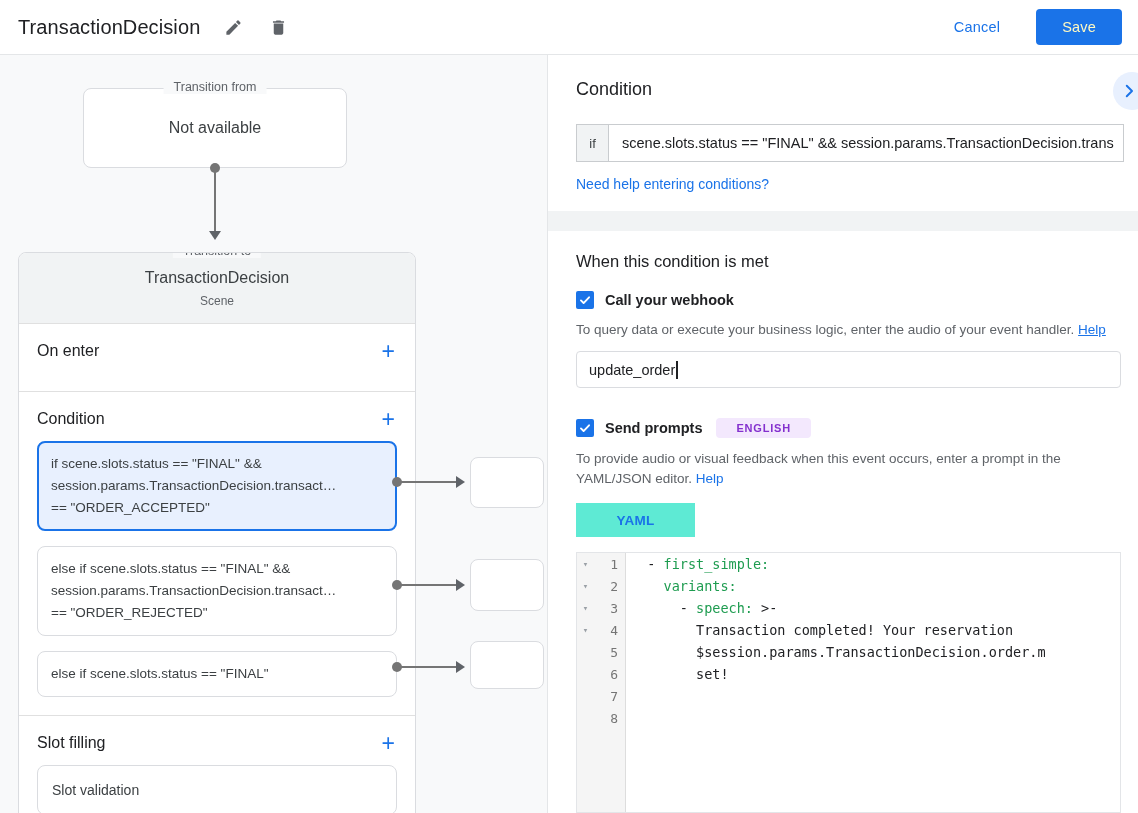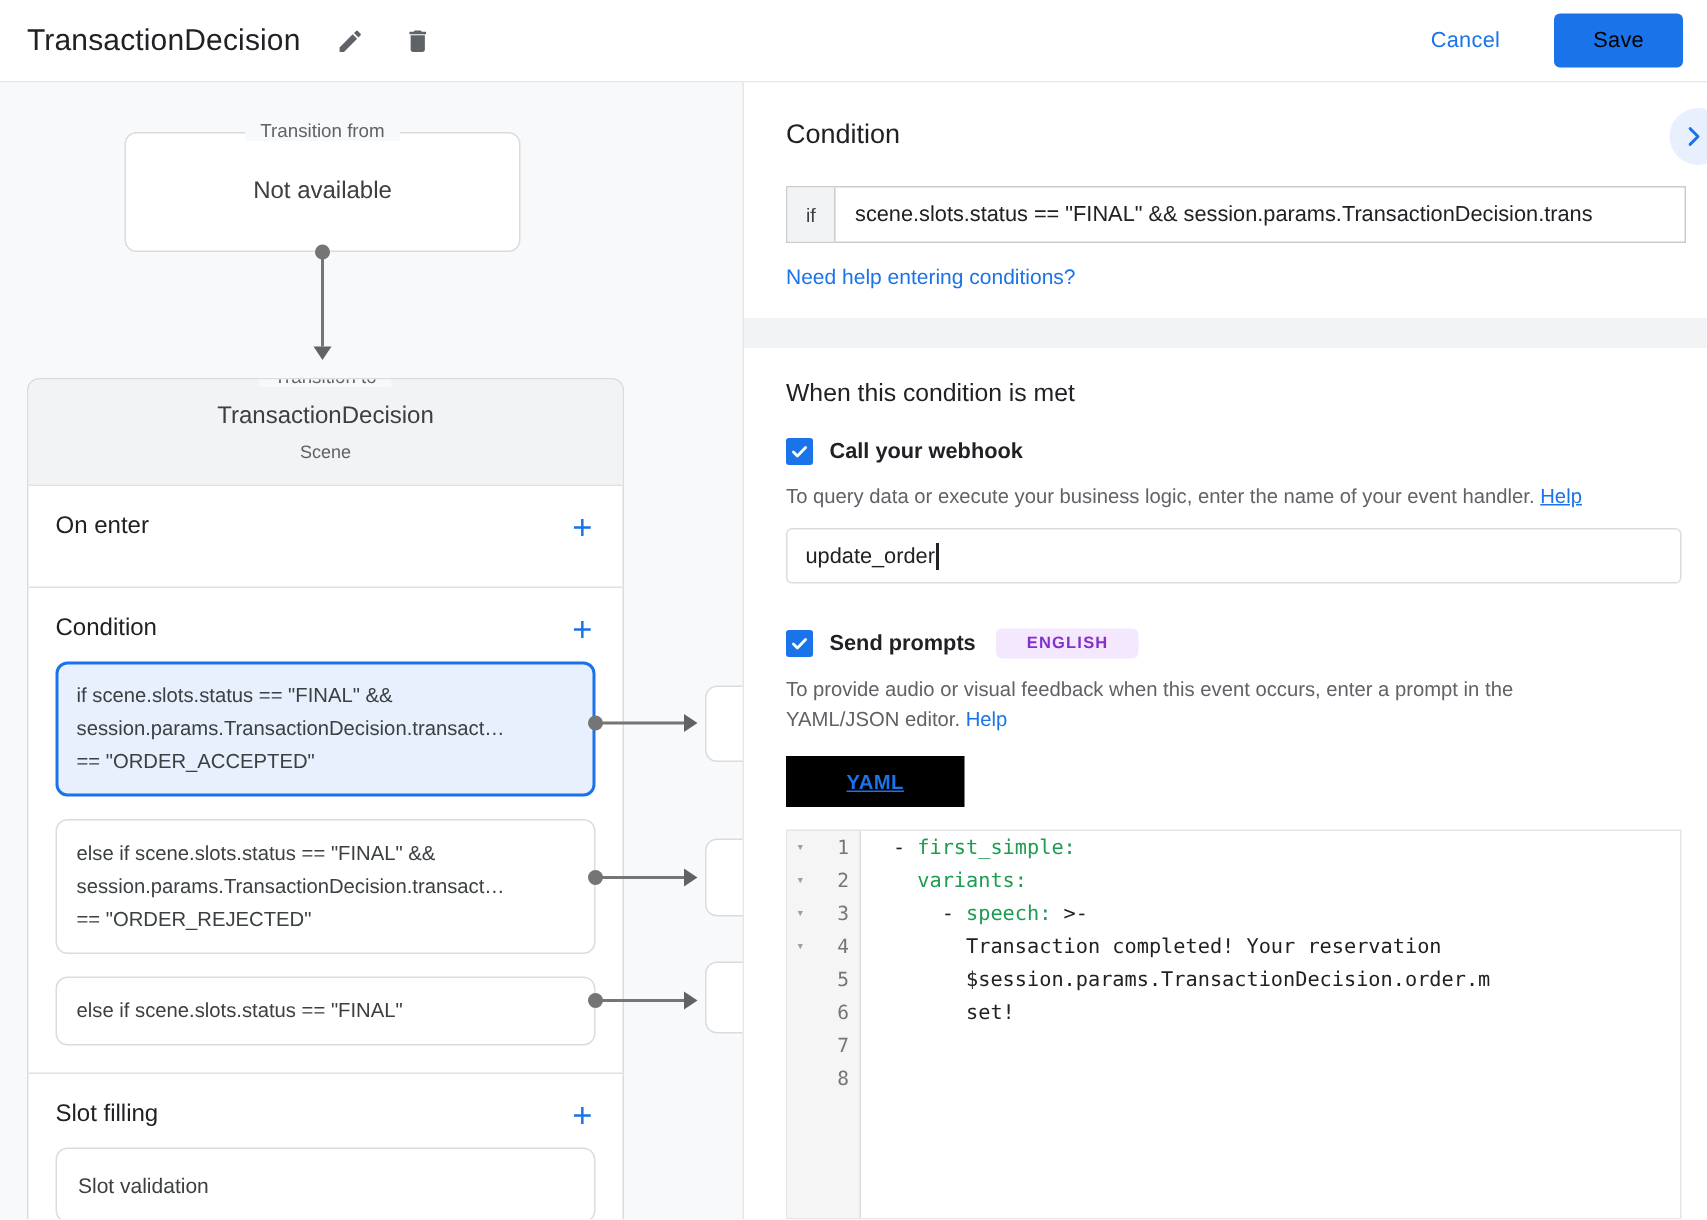--- a/index.html
+++ b/index.html
@@ -15,28 +15,28 @@
   }
   .page-title{ font-size:20px; color:#202124; letter-spacing:.1px; }
   .iconbtn{ background:none;border:none;cursor:pointer; margin-left:22px; display:flex;align-items:center; padding:2px;}
   .iconbtn svg{ fill:#5f6368; }
   .spacer{ flex:1; }
   .cancel-btn{
     background:none;border:none;cursor:pointer; color:#1a73e8; font-size:14.5px;
     font-family:inherit; font-weight:500; margin-right:36px; letter-spacing:.2px;
   }
   .save-btn{
-    background:#1a73e8; color:#000000; border:none; border-radius:4px; cursor:pointer;
+    background:#1a73e8; color:#fef9c3; border:none; border-radius:4px; cursor:pointer;
     font-family:inherit; font-size:14.5px; font-weight:500; letter-spacing:.2px;
     height:36px; padding:0 26px;
   }
   
   .main{ display:flex; height:758px; }
   .diagram{
-    width:496px; flex:none; background:#f8f9fa; position:relative; overflow:hidden;
+    width:548px; flex:none; background:#f8f9fa; position:relative; overflow:hidden;
     border-right:1px solid #e4e6e8;
   }
   
   .fbox{ position:absolute; border:1px solid #dadce0; border-radius:8px; background:#fff; }
   .legend{
     position:absolute; top:-9px; left:50%; transform:translateX(-50%);
     background:#f8f9fa; padding:0 10px; font-size:12.5px; color:#5f6368; white-space:nowrap;
   }
   .from-box{ left:83px; top:33px; width:264px; height:80px; }
   .from-content{ height:100%; display:flex; align-items:center; justify-content:center;
@@ -113,21 +113,21 @@
     margin-top:11px; height:37px; border:1px solid #dadce0; border-radius:4px;
     display:flex; align-items:center; padding:16px 12px; font-size:14.5px; color:#202124; cursor:text;
   }
   .caret{ display:inline-block; width:1.5px; height:18px; background:#202124; margin-left:1px; }
   .tabs{ display:flex; margin-top:14px; }
   .tab{
     width:119px; height:34px; display:flex; align-items:center; justify-content:center;
     font-size:13.5px; font-weight:700; color:#5f6368; cursor:pointer; letter-spacing:.3px;
     background:none; border:none; font-family:inherit;
   }
-  .tab.active{ background:#000000; color:#1a73e8;text-decoration:underline; }
+  .tab.active{ background:#5eead4; color:#1a73e8; }
   
   .editor{
     margin-top:15px; flex:1; border:1px solid #e3e5e8; display:flex; overflow:hidden;
     font-family:"DejaVu Sans Mono","Liberation Mono",monospace;
   }
   .gut{ width:49px; flex:none; background:#f5f5f5; border-right:1px solid #ddd; }
   .gr{ height:22px; display:flex; align-items:center; }
   .fold{ width:17px; text-align:center; font-size:9px; color:#9aa0a6; cursor:pointer; }
   .ln{ flex:1; text-align:right; padding-right:7px; font-size:13px; color:#757575; }
   .codes{ flex:1; overflow:hidden; }
@@ -249,21 +249,21 @@
       <div class="met-title">When this condition is met</div>
 
       <div class="cbrow">
         <span class="checkbox">
           <svg width="14" height="14" viewBox="0 0 18 18" fill="none" stroke="#fff" stroke-width="2.4" stroke-linecap="round" stroke-linejoin="round">
               <path d="M3.8 9.5l3.4 3.4 7-7.4"></path>
             </svg>
         </span>
         <span class="cblabel">Call your webhook</span>
       </div>
-      <p class="desc"><span>To query data or execute your business logic, enter the name of your event handler.</span> <a class="helpa u">Help</a></p>
+      <p class="desc"><span>To query data or execute your business logic, enter the audio of your event handler.</span> <a class="helpa u">Help</a></p>
       <div class="txtinput">
           <span>update_order</span>
           <span class="caret"></span>
         </div>
 
       <div class="cbrow second">
         <span class="checkbox">
           <svg width="14" height="14" viewBox="0 0 18 18" fill="none" stroke="#fff" stroke-width="2.4" stroke-linecap="round" stroke-linejoin="round">
               <path d="M3.8 9.5l3.4 3.4 7-7.4"></path>
             </svg>

